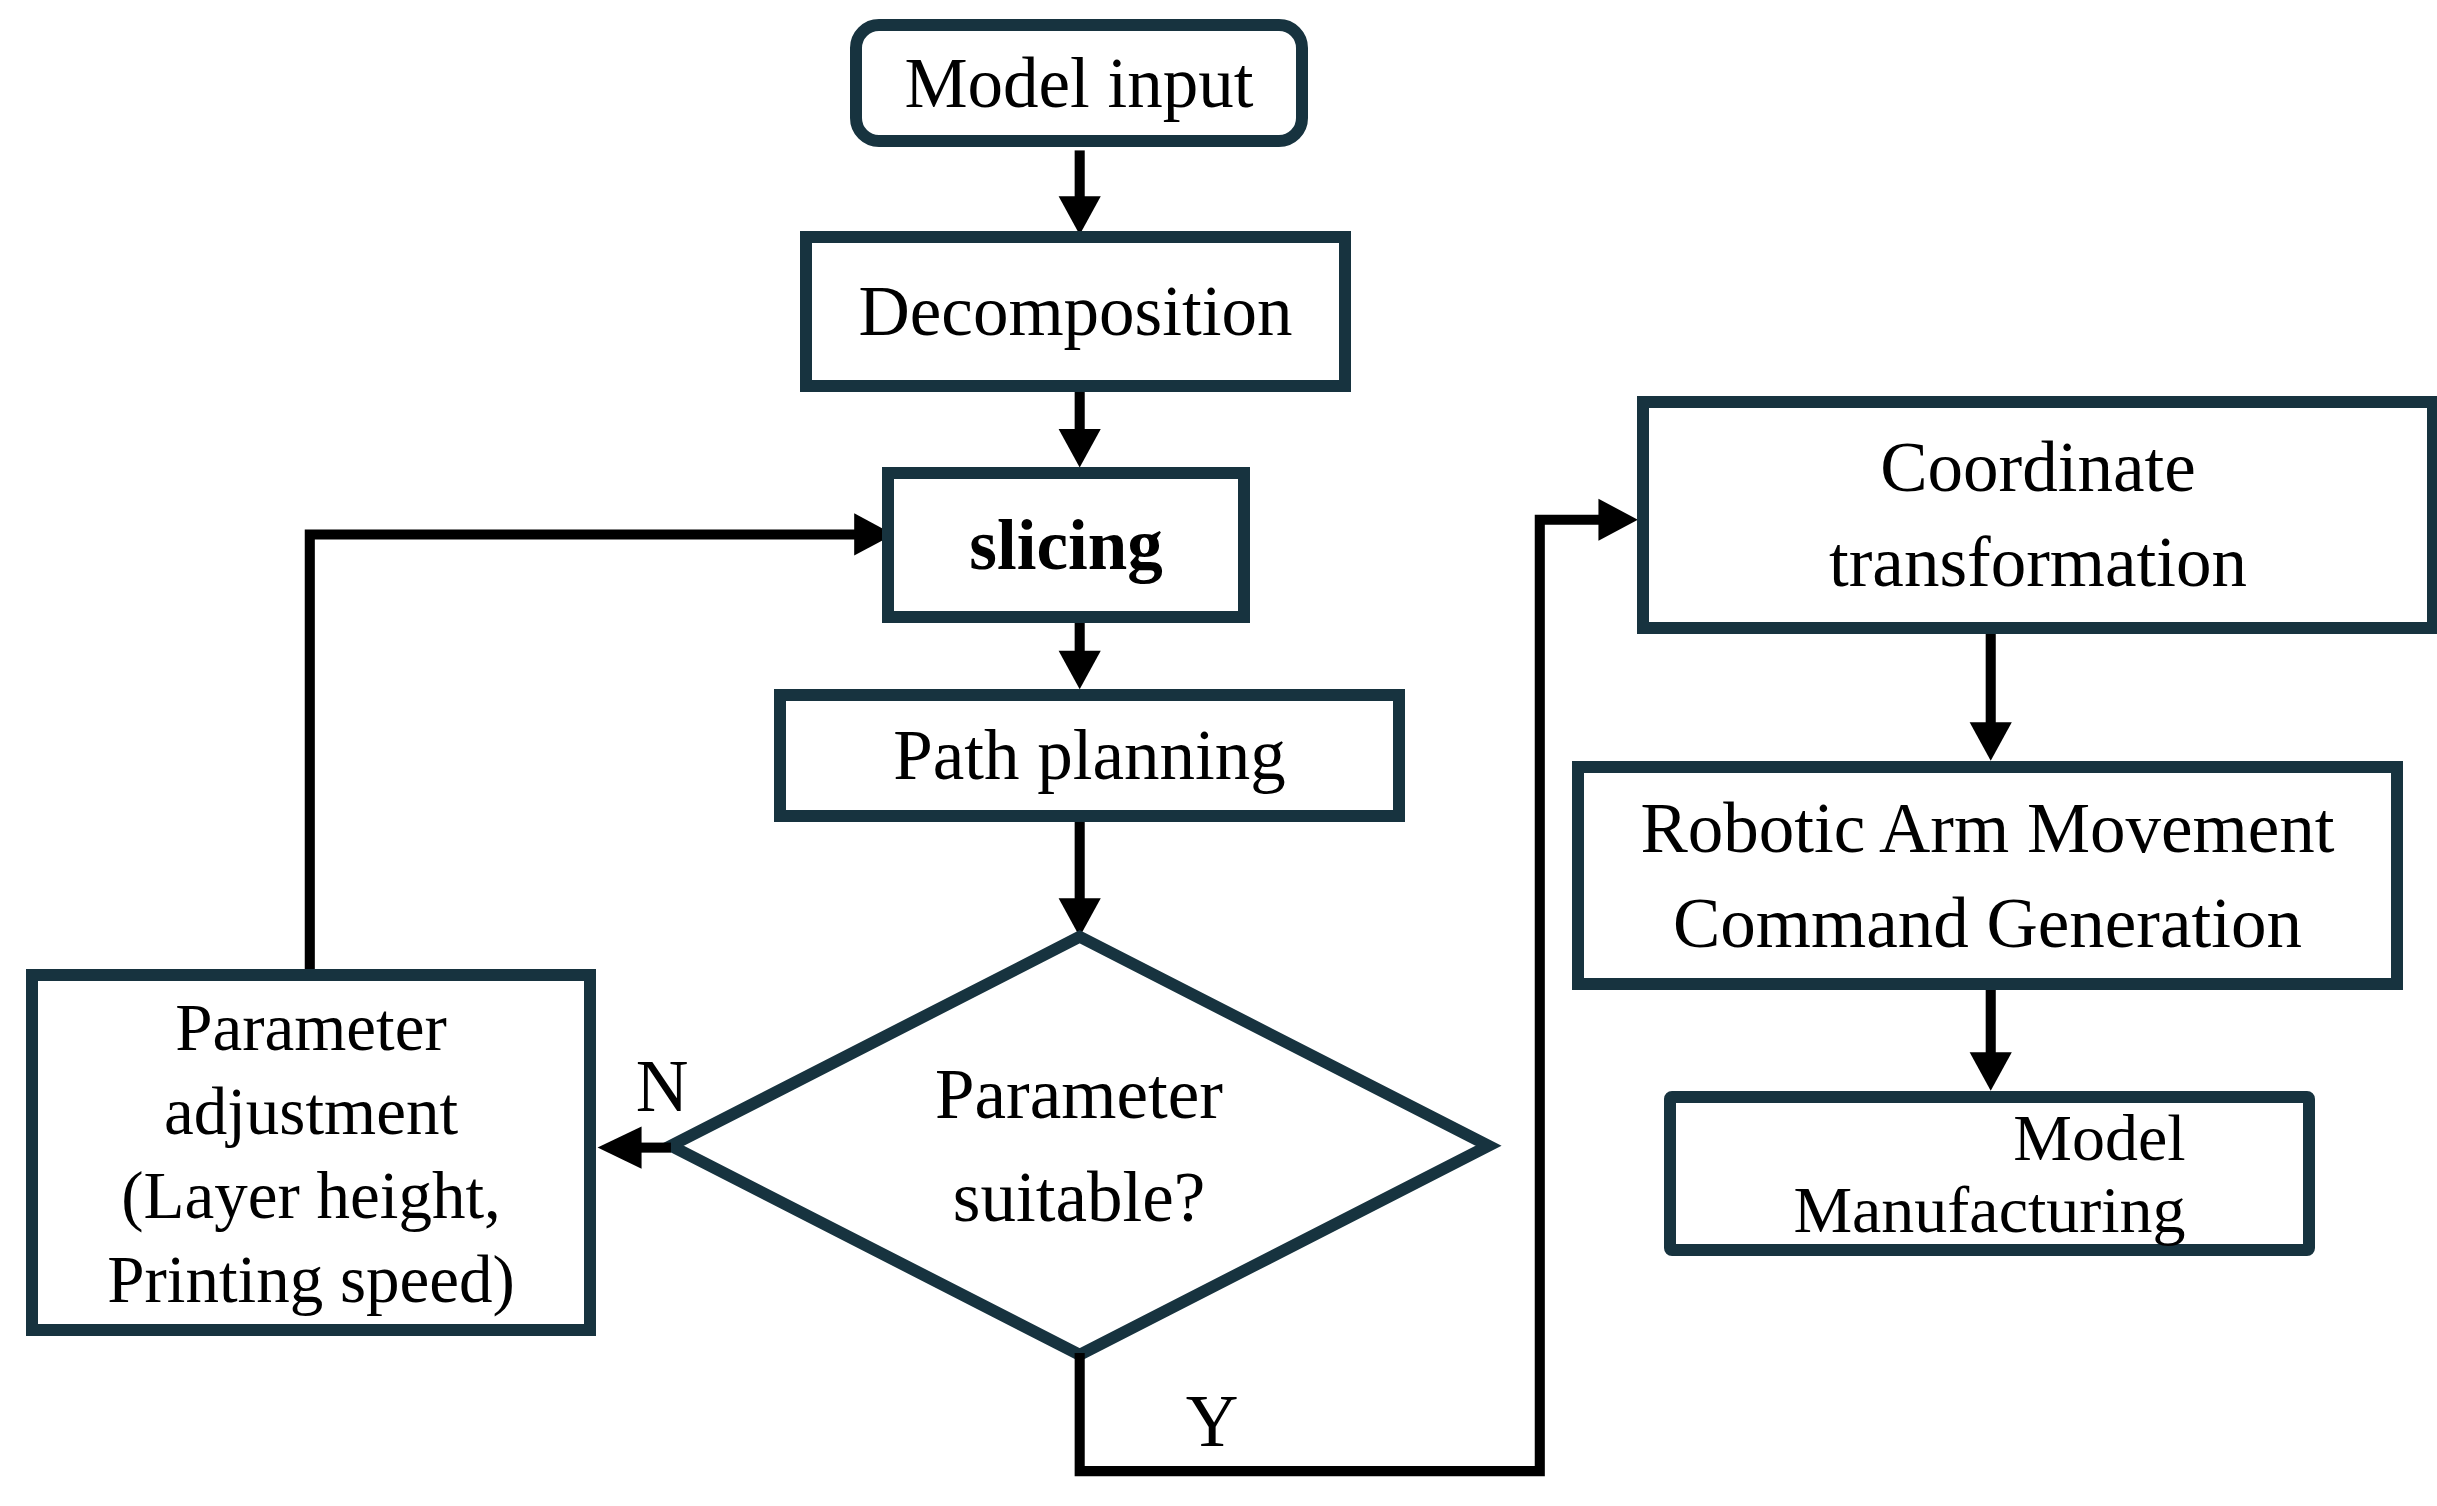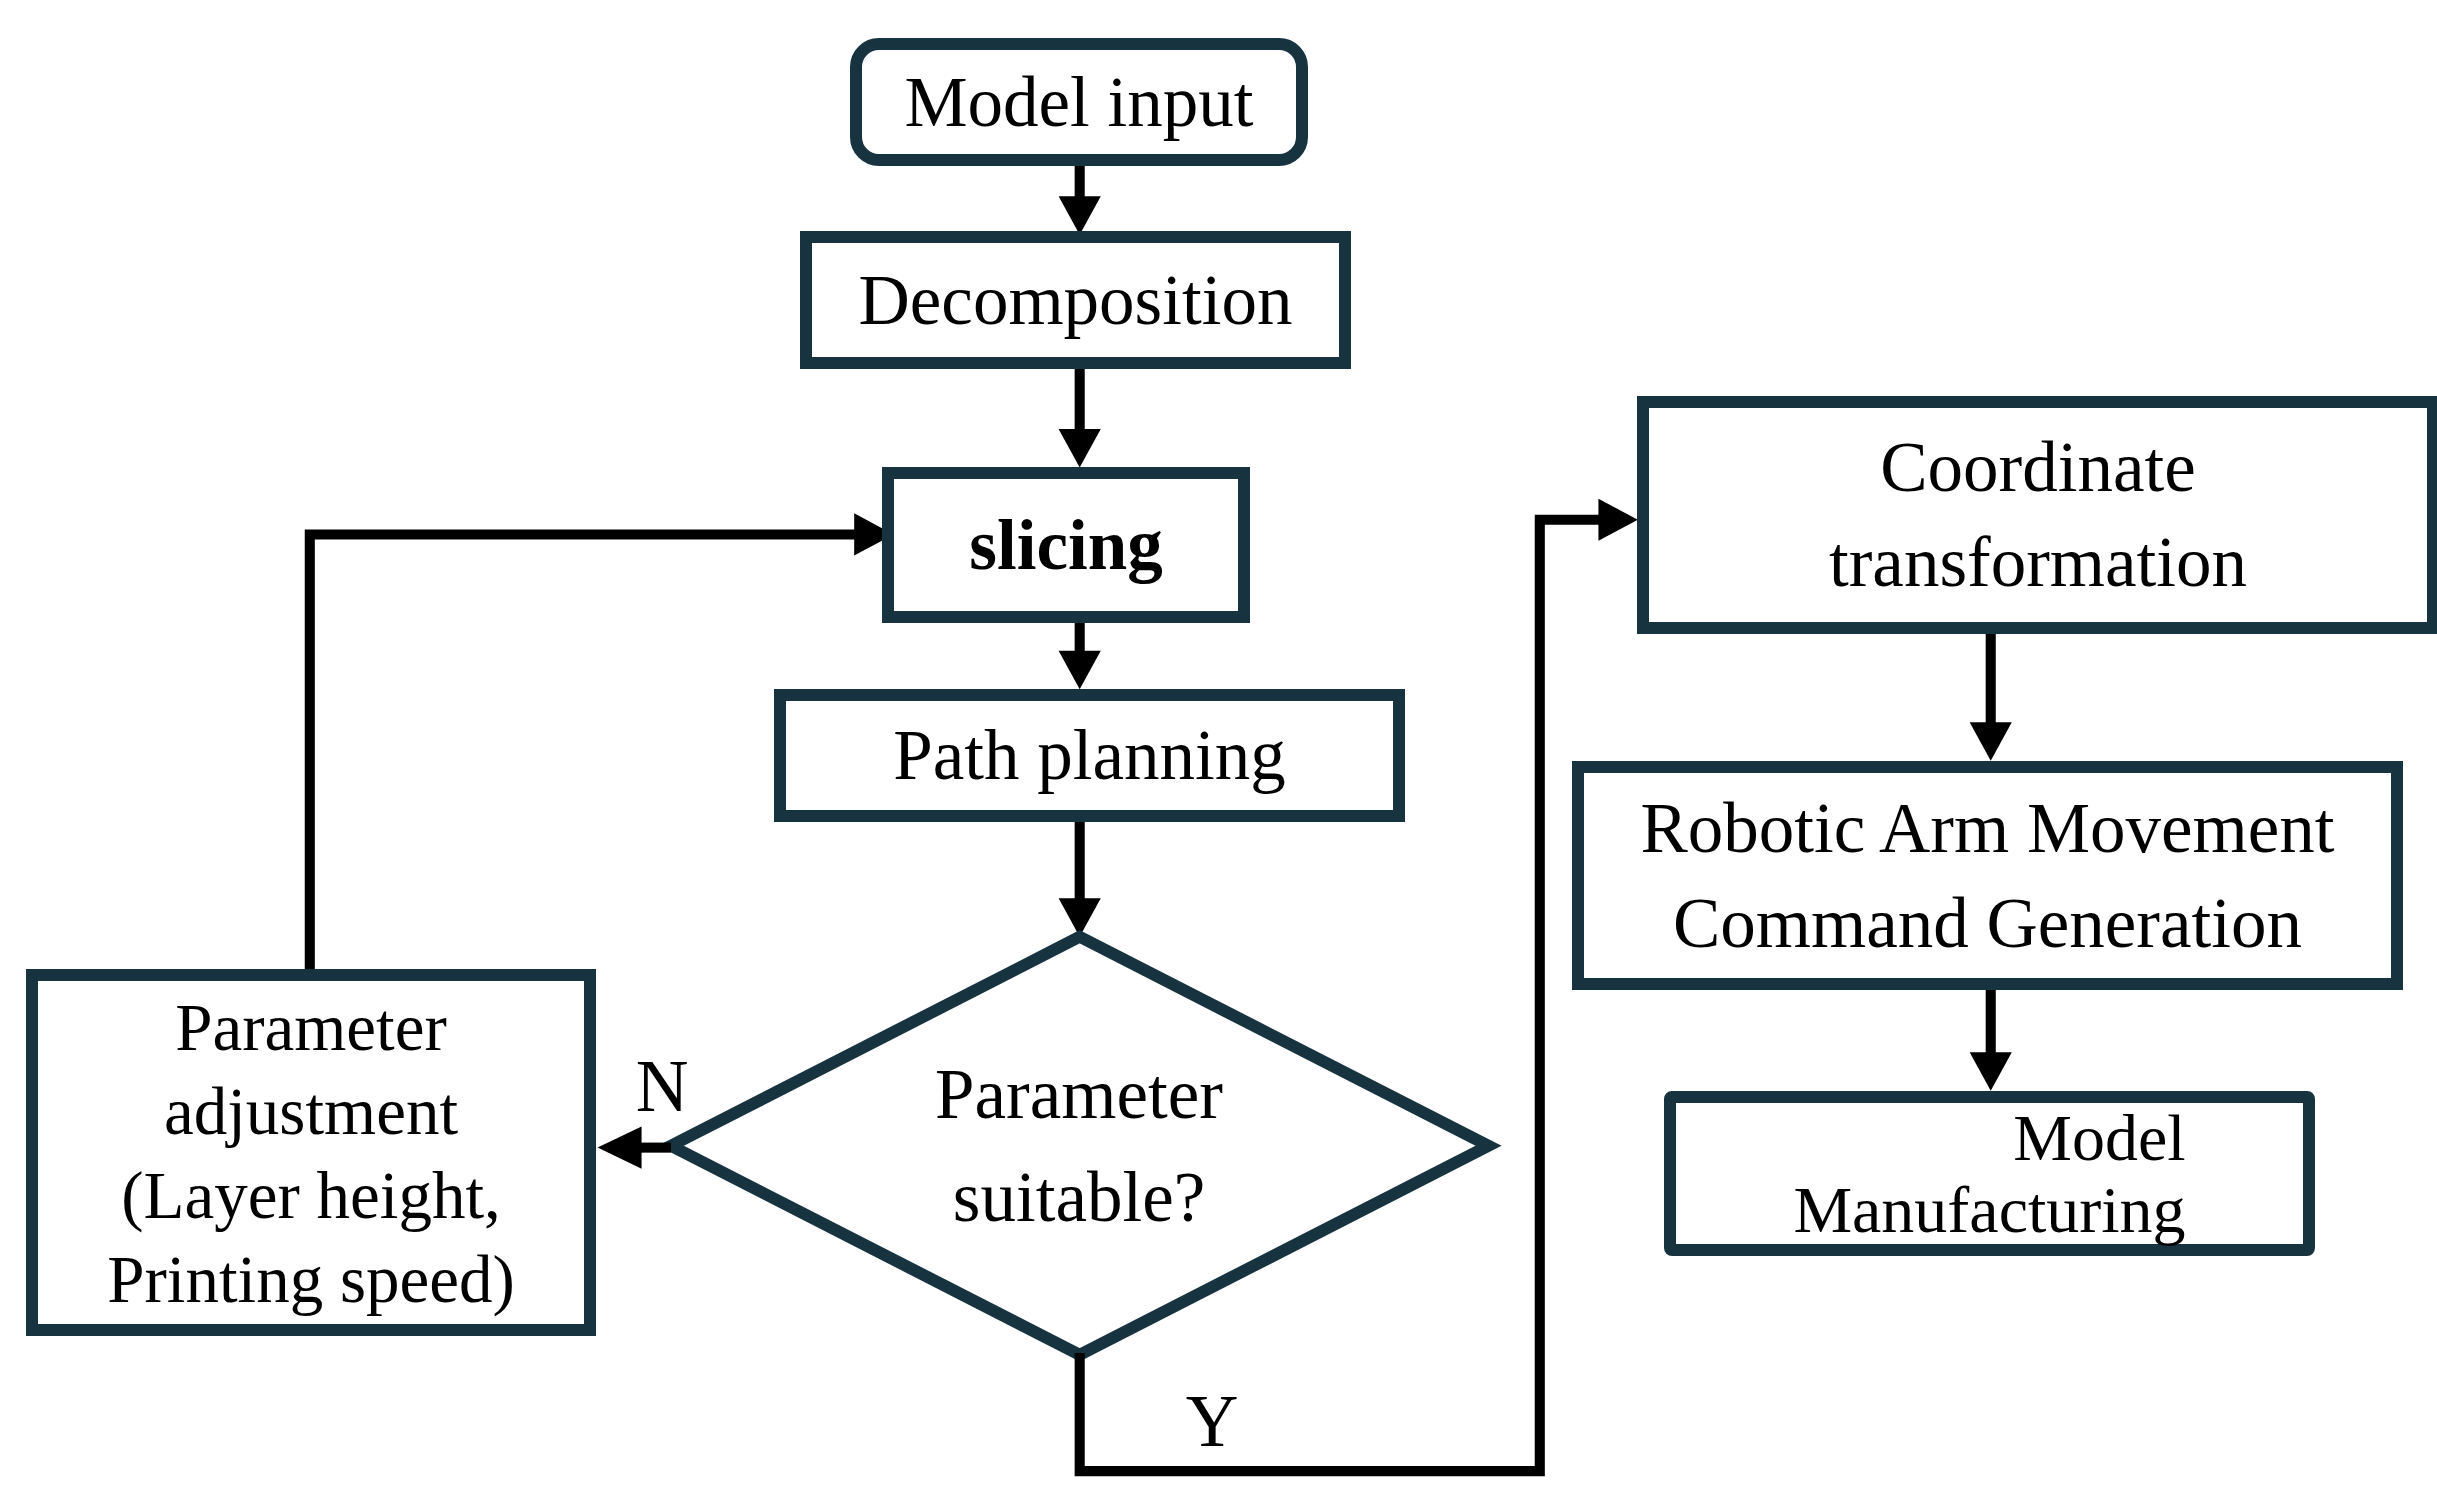--- a/index.html
+++ b/index.html
@@ -120,23 +120,23 @@
       <line class="wire" x1="2172" y1="690" x2="2172" y2="792"></line>
       <polygon class="head" points="2149,788 2195,788 2172,830"></polygon>
     </g>
 
     <g>
       <line class="wire" x1="2172" y1="1078" x2="2172" y2="1152"></line>
       <polygon class="head" points="2149,1148 2195,1148 2172,1190"></polygon>
     </g>
   </svg>
 
-  <div class="node rounded" style="left:850px; top:38px; width:458px; height:128px;">Model input</div>
+  <div class="node rounded" style="left:850px; top:19px; width:458px; height:128px;">Model input</div>
 
-  <div class="node" style="left:800px; top:231px; width:551px; height:138px;">Decomposition</div>
+  <div class="node" style="left:800px; top:231px; width:551px; height:161px;">Decomposition</div>
 
   <div class="node" style="left:882px; top:467px; width:368px; height:156px;font-weight:bold;">slicing</div>
 
   <div class="node" style="left:774px; top:689px; width:631px; height:133px;">Path planning</div>
 
   <div class="label-only" style="left:850px; top:1034px; width:458px; height:224px; font-size:71px; line-height:103px;">Parameter
 suitable?</div>
 
   <div class="node" style="left:26px; top:969px; width:570px; height:367px; font-size:67px; line-height:84px;">Parameter
 adjustment

